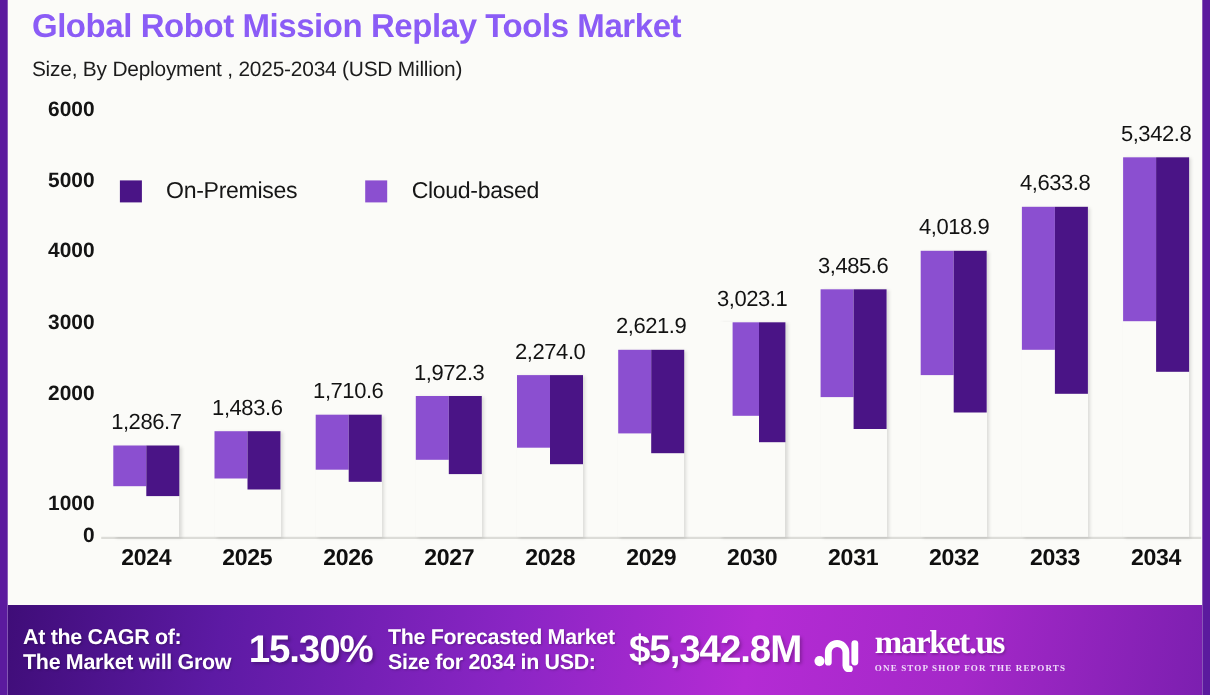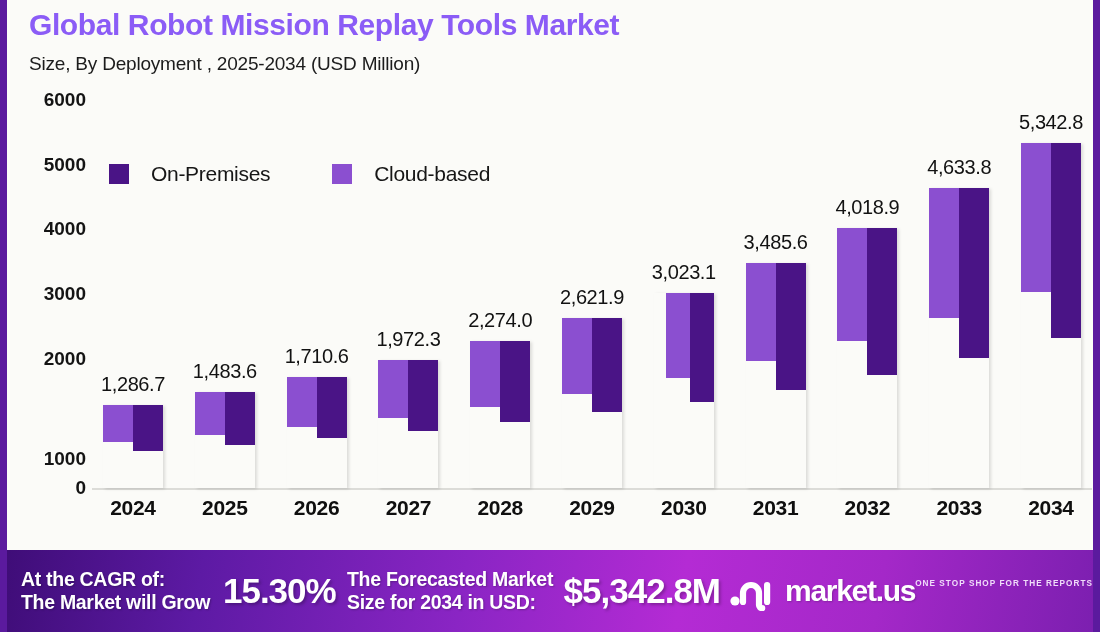--- a/index.html
+++ b/index.html
@@ -133,21 +133,21 @@
     text-shadow:2px 2px 3px rgba(0,0,0,0.25);
     white-space:nowrap;
   }
   .f-gap1 { width:16px; }
   .f-gap2 { width:14px; }
   .f-gap3 { width:13px; }
   .f-gap4 { width:10px; }
 
   .brand { display:flex; align-items:center; gap:9px; }
   .brand-mark { width:48px; height:40px; display:block; }
-  .brand-text { display:flex; flex-direction:row; }
+  .brand-text { display:flex; flex-direction:column;font-family:Liberation Serif, serif; }
   .brand-name {
     color:#fff; font-weight:bold; font-size:30px;
     letter-spacing:-1.3px; line-height:1;
     text-shadow:1px 1px 2px rgba(0,0,0,0.2);
   }
   .brand-tag {
     color:#f0dcfa; font-size:8.2px; font-weight:bold;
     letter-spacing:1.05px; margin-top:3px; white-space:nowrap;
   }
 </style>

